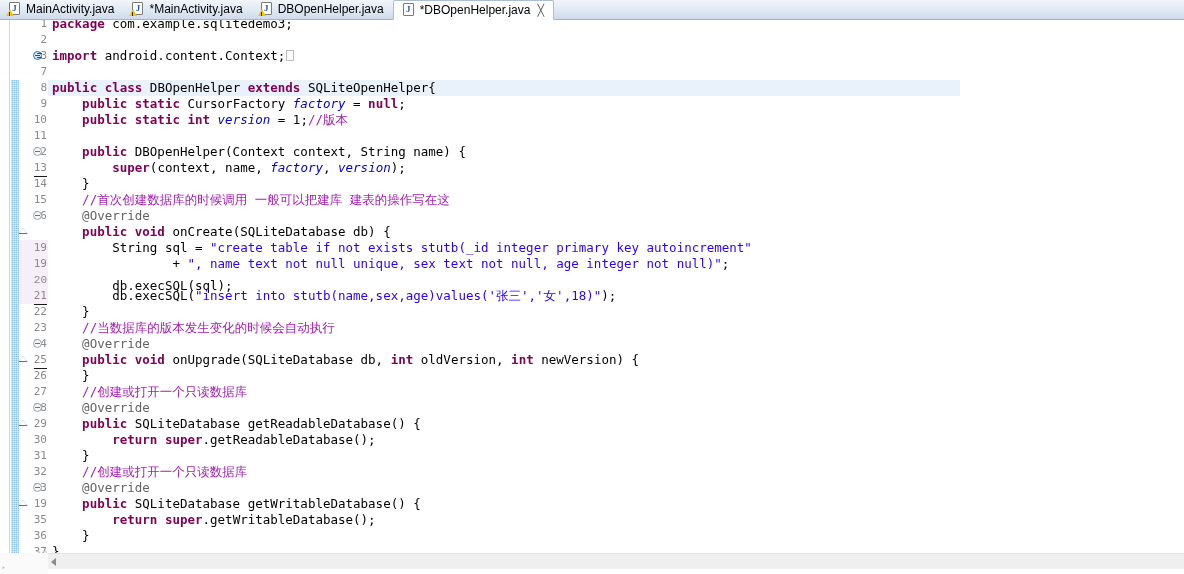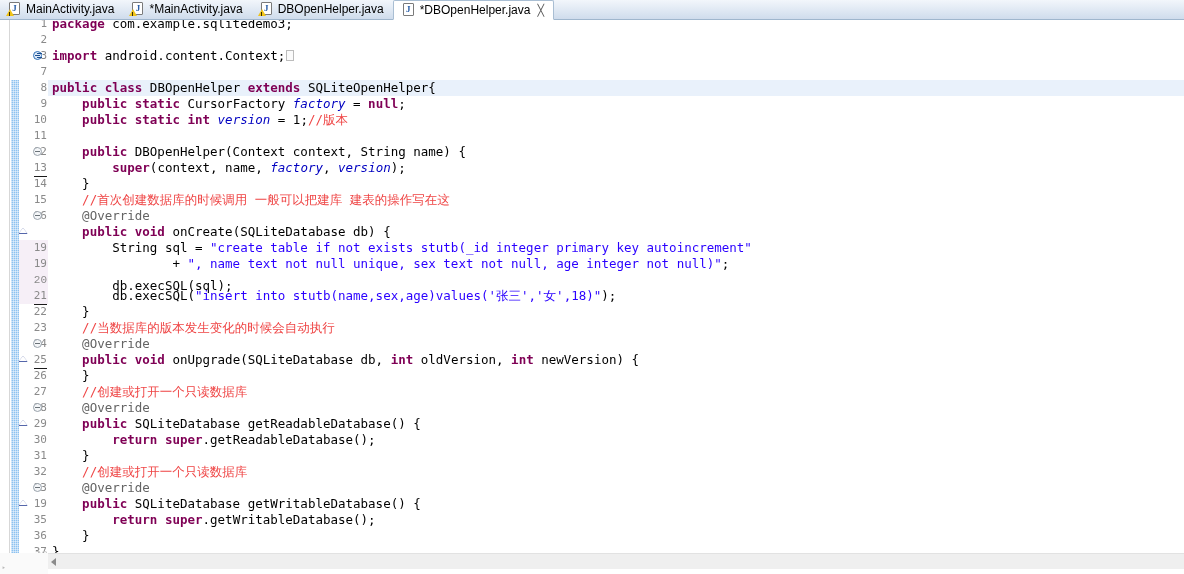--- a/index.html
+++ b/index.html
@@ -229,26 +229,26 @@
     line-height: 16px;
     white-space: pre;
     font-family: "DejaVu Sans Mono", monospace;
     font-size: 12.5px;
     color: #000000;
     padding-left: 4px;
     box-sizing: border-box;
   }
   .code-line.highlight {
     background: #e9f1fb;
-    width: 1136px;
+    width: 912px;
   }
 
   .kw   { color: #7f0055; font-weight: bold; }
   .str  { color: #2a00ff; }
-  .cmt  { color: #ef4444; }
+  .cmt  { color: #a21caf; }
   .ann  { color: #646464; }
   .fld  { color: #0000c0; font-style: italic; }
   .hold {
     display: inline-block;
     width: 8px; height: 11px;
     border: 1px solid #bcbcbc;
     background: #fbfbfb;
     vertical-align: -1px;
     margin-left: 1px;
     box-sizing: border-box;

